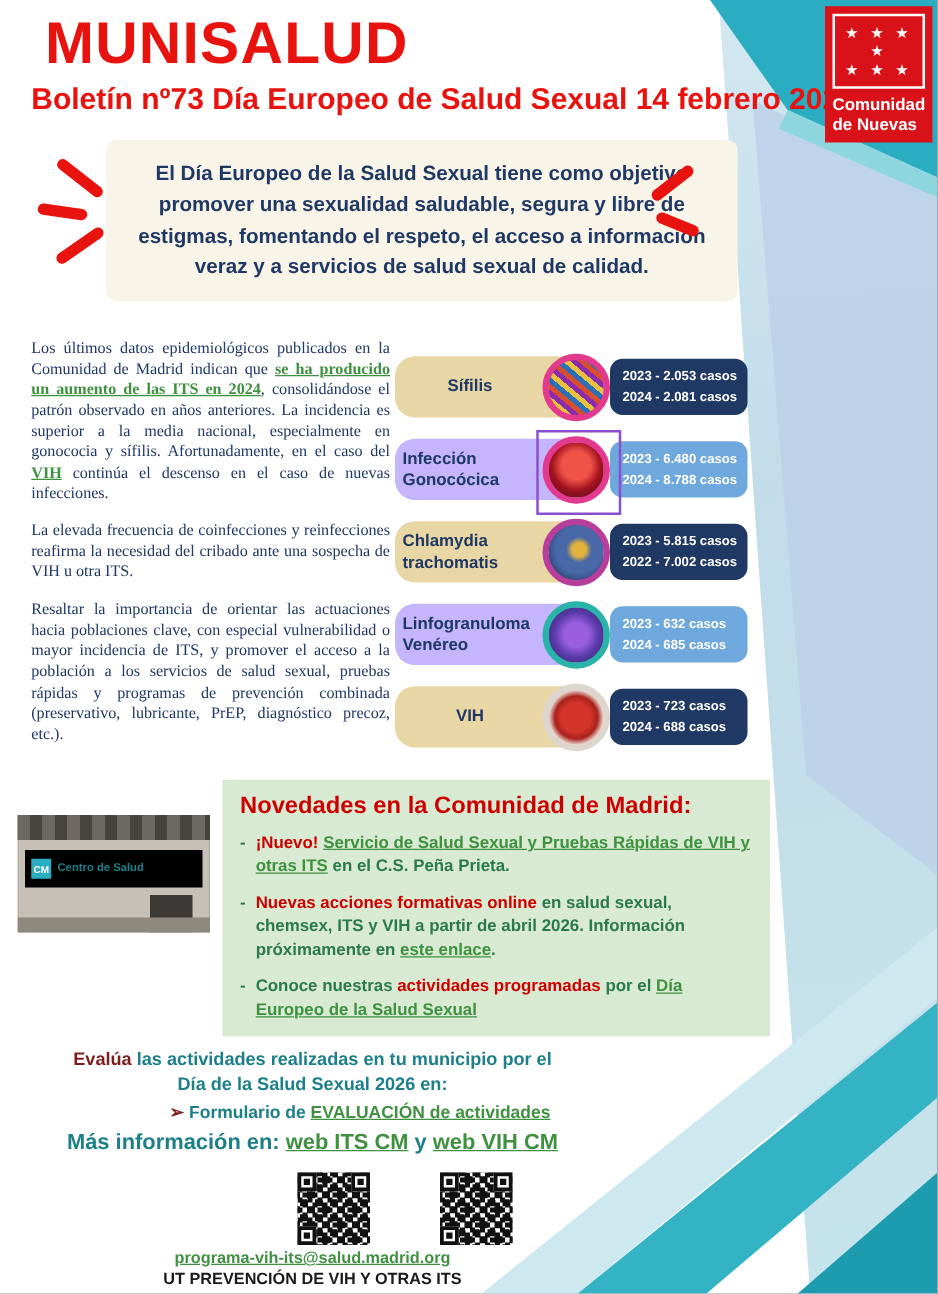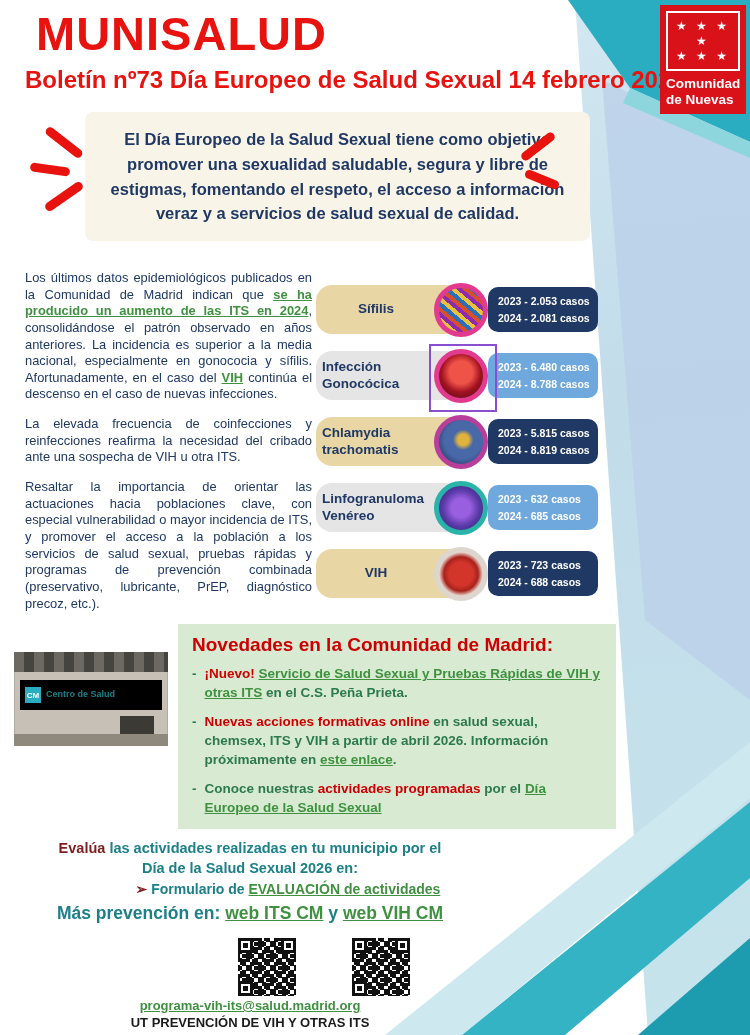--- a/index.html
+++ b/index.html
@@ -33,31 +33,31 @@
     background:#f9f4e8; border-radius:8px; padding:15px 20px; text-align:center;
     color:#1f3864; font-weight:bold; font-size:16.5px; line-height:1.5; }
   .mark { position:absolute; height:9px; background:#e8120e; border-radius:5px; }
   .m1 { left:42px; top:138px; width:44px; transform:rotate(38deg); }
   .m2 { left:30px; top:165px; width:40px; transform:rotate(8deg); }
   .m3 { left:42px; top:192px; width:44px; transform:rotate(-35deg); }
   .m4 { left:518px; top:142px; width:40px; transform:rotate(-38deg); }
   .m5 { left:524px; top:175px; width:36px; transform:rotate(22deg); }
 
   .body-col { position:absolute; left:25px; top:270px; width:287px; color:#1f3864;
-    font-size:12.9px; line-height:1.29; text-align:justify; }
+    font-size:12.9px; line-height:1.29; text-align:justify;font-family:Liberation Serif, serif; }
   .body-col p { margin:0 0 13px 0; }
   .glink { color:#3f9140; font-weight:bold; text-decoration:underline; cursor:pointer; }
 
   .cards { position:absolute; left:316px; top:283px; width:284px; }
   .card { position:relative; height:53px; margin-bottom:13px; }
   .pill { position:absolute; left:0; top:2px; width:160px; height:49px; border-radius:16px;
     display:flex; align-items:center; justify-content:center; 
     font-weight:bold; font-size:13.5px; color:#1f3864; padding:0 46px 0 6px;
     box-sizing:border-box; line-height:1.2; }
-  .tan { background:#e9d6a5; } .lblue { background:#e5e5e5; }
+  .tan { background:#e9d6a5; } .lblue { background:#c4b5fd; }
   .circle { position:absolute; left:118px; top:0; width:54px; height:54px; border-radius:50%;
     box-sizing:border-box; border:5px solid #e23a8e; z-index:2; }
   .c1 { background:repeating-linear-gradient(40deg,#d94f2b 0 4px,#2b6fba 4px 8px,#e8c23a 8px 12px,#8a2bb0 12px 16px); }
   .c2 { background:radial-gradient(circle at 50% 42%,#ef5348 0 34%,#a31220 58%,#420e18 100%); }
   .c3 { border-color:#b73e9b; background:radial-gradient(circle at 55% 45%,#e2b33c 0 16%,#4868a8 30% 55%,#152647 100%); }
   .c4 { border-color:#2ab3a8; background:radial-gradient(circle at 50% 50%,#9a5fe0 0 30%,#5a3aa8 58%,#2a2168 100%); }
   .c5 { border-color:#ddd6ce; background:radial-gradient(circle at 50% 50%,#d3352a 0 38%,#a8221c 55%,#efe9e0 72%,#e3ded6 100%); }
   .sq { position:absolute; left:113px; top:-5px; width:64px; height:64px; border:2px solid #8a4fd0; z-index:1; }
   .badge { position:absolute; left:172px; top:4px; width:110px; height:45px; border-radius:10px;
     color:#fff; font-weight:bold; font-size:10.5px; display:flex; flex-direction:column;
@@ -174,21 +174,21 @@
       </div>
     </div>
 
     <div class="card">
       <div class="pill tan">
           <span>Chlamydia trachomatis</span>
         </div>
       <div class="circle c3"></div>
       <div class="badge bnavy">
         <div>2023 - 5.815 casos</div>
-        <div>2024 - 8.819 casos</div>
+        <div>2022 - 7.002 casos</div>
       </div>
     </div>
 
     <div class="card">
       <div class="pill lblue">
           <span>Linfogranuloma Venéreo</span>
         </div>
       <div class="circle c4"></div>
       <div class="badge bblue">
         <div>2023 - 632 casos</div>
@@ -241,21 +241,21 @@
   <div class="footer-line1">
     <span class="green-accent">Evalúa</span><span> las actividades realizadas en tu municipio por el</span><br>
     <span>Día de la Salud Sexual 2026 en:</span>
   </div>
 
   <div class="form-line">
     <span class="green-accent">➢ </span><span>Formulario de </span><a class="glink">EVALUACIÓN de actividades</a>
   </div>
 
   <div class="info-line">
-    <span>Más prevención en: </span><a class="glink">web ITS CM</a><span> y </span><a class="glink">web VIH CM</a>
+    <span>Más información en: </span><a class="glink">web ITS CM</a><span> y </span><a class="glink">web VIH CM</a>
   </div>
 
   <div class="qr qr1">
     <i class="f tl"></i>
     <i class="f tr"></i>
     <i class="f bl"></i>
   </div>
   <div class="qr qr2">
     <i class="f tl"></i>
     <i class="f tr"></i>

